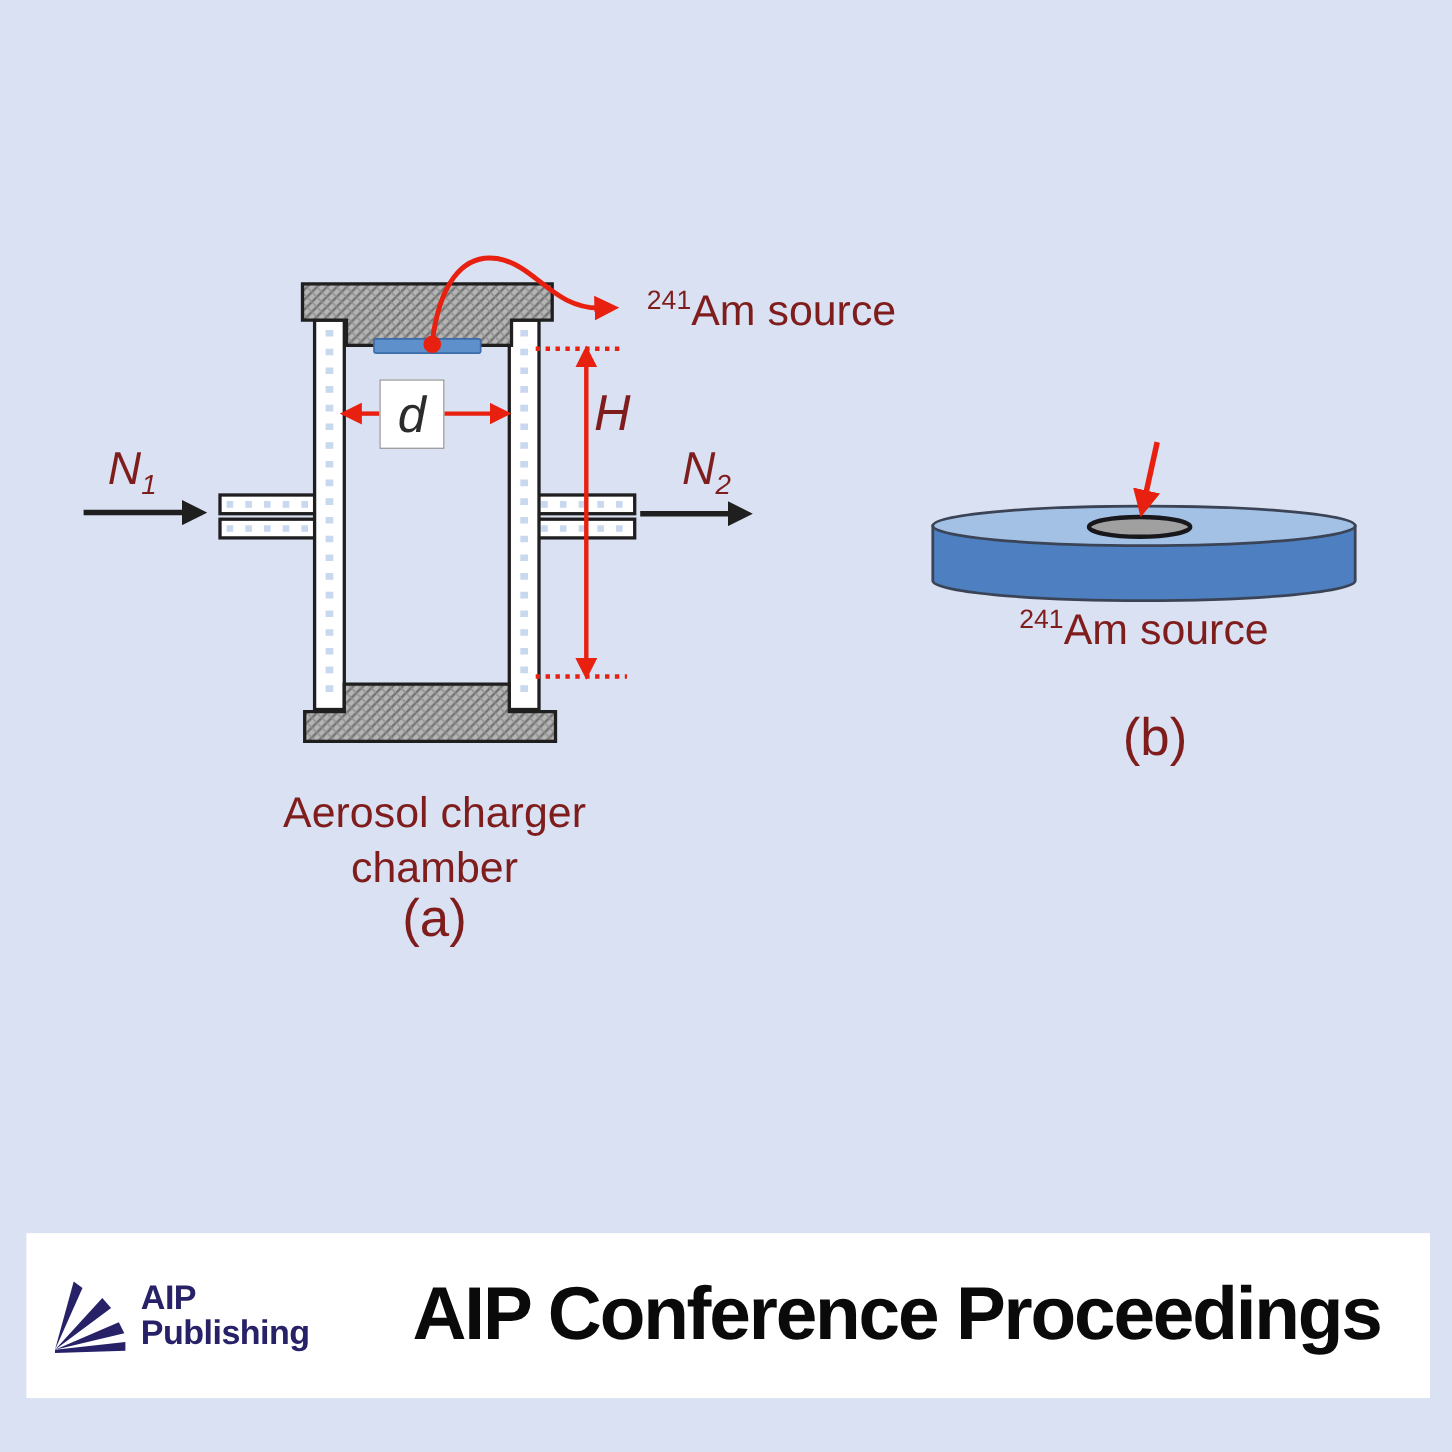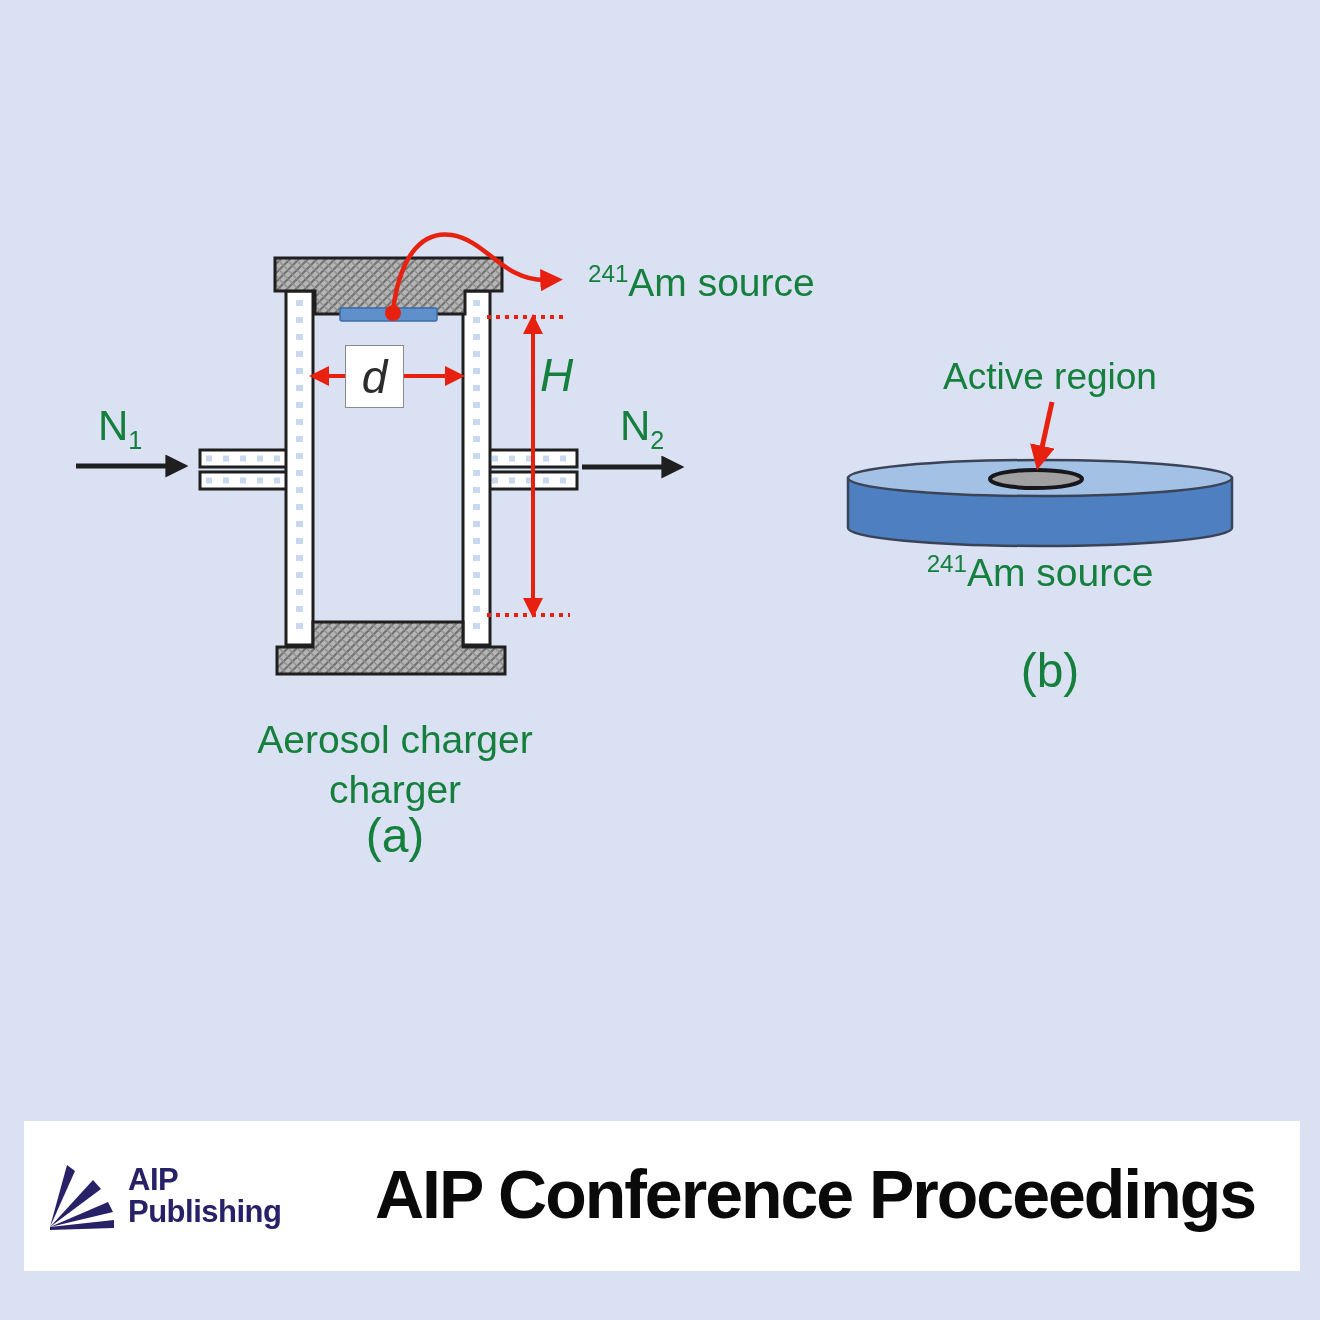--- a/index.html
+++ b/index.html
@@ -1,22 +1,22 @@
 <!DOCTYPE html>
 <html><head>
 <meta charset="utf-8">
 <style>
   html,body{margin:0;padding:0;background:#d9e1f2;}
   #stage{
     position:relative;width:1320px;height:1320px;overflow:hidden;
     background:#d9e1f2;font-family:"Liberation Sans",sans-serif;
   }
   #overlay{position:absolute;left:0;top:0;z-index:1;}
-  .lbl{position:absolute;z-index:2;color:#15803d;white-space:nowrap;}
-  .math{}
+  .lbl{position:absolute;z-index:2;color:#7f1d1d;white-space:nowrap;}
+  .math{font-style:italic;}
   .lbl sub{font-size:0.60em;}
   .lbl sup{font-size:0.62em;}
   .center{text-align:center;white-space:normal;}
   #n1-label{left:98px;top:402px;font-size:42px;}
   #n2-label{left:600px;top:402px;font-size:42px;margin-left:20px;}
   #d-box{
     position:absolute;left:345px;top:345px;width:57px;height:61px;z-index:2;
     background:#ffffff;border:1.5px solid #8a8a8a;
     display:flex;align-items:center;justify-content:center;
     font-size:46px;font-style:italic;color:#2c2c2c;
@@ -115,24 +115,23 @@
     <line x1="1052" y1="402" x2="1041" y2="452" stroke="#e8200f" stroke-width="5" marker-end="url(#mr)"></line>
   </svg>
 
   <div class="lbl math" id="n1-label"><span>N</span><sub>1</sub></div>
   <div class="lbl math" id="n2-label"><span>N</span><sub>2</sub></div>
   <div id="d-box">
       <span>d</span>
     </div>
   <div class="lbl" id="h-label">H</div>
   <div class="lbl" id="am-source-a"><sup>241</sup><span>Am source</span></div>
-  <div class="lbl center" id="caption-a"><span>Aerosol charger</span><br><span>charger</span></div>
+  <div class="lbl center" id="caption-a"><span>Aerosol charger</span><br><span>chamber</span></div>
   <div class="lbl center" id="tag-a">(a)</div>
 
-  <div class="lbl center" id="active-region">Active region</div>
   <div class="lbl center" id="am-source-b"><sup>241</sup><span>Am source</span></div>
   <div class="lbl center" id="tag-b">(b)</div>
 
   <div id="banner">
     <svg id="logo-icon" width="72" height="72" viewBox="0 0 72 72">
       <g fill="#272168">
         <polygon points="4,66 21,4 29,10"></polygon>
         <polygon points="4,66 47,19 55,28"></polygon>
         <polygon points="4,66 62,41 67,51"></polygon>
         <polygon points="4,66 68,59 68,67 4,69"></polygon>

